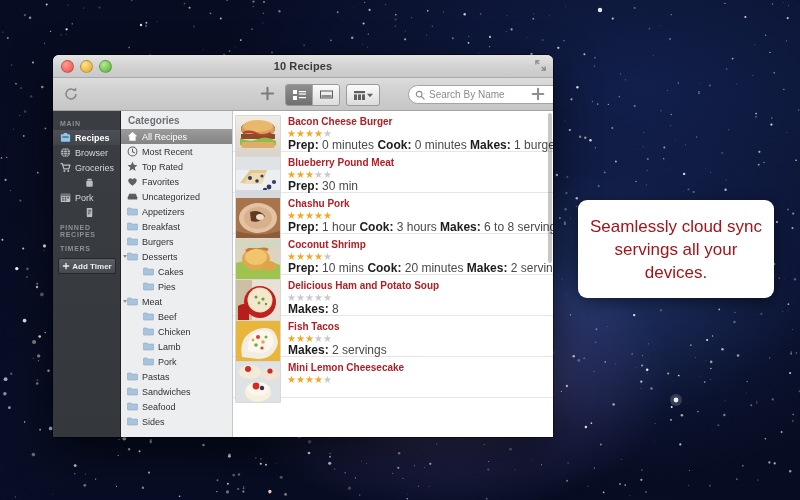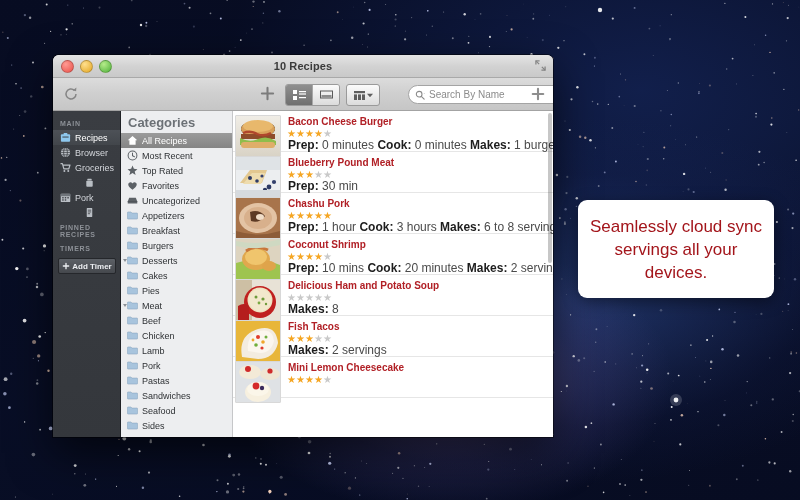--- a/index.html
+++ b/index.html
@@ -91,43 +91,43 @@
     border-right:1px solid #202226;
   }
   .sb-head{
     font-size:7px;font-weight:bold;color:#8d9197;letter-spacing:.7px;
     padding:4px 0 3px 7px;text-transform:uppercase;
   }
   .sb-item{
     display:flex;align-items:center;gap:4px;height:15px;padding-left:7px;
     font-size:9px;color:#d4d7dc;
   }
-  .sb-item.sel{background:linear-gradient(180deg,#4d5157,#42464b);color:#fff;}
+  .sb-item.sel{background:linear-gradient(180deg,#4d5157,#42464b);color:#fff;font-weight:bold;}
   .sb-item.ind{padding-left:31px;gap:44px;}
   .sb-ico{width:11px;height:11px;flex:none;display:flex;align-items:center;justify-content:center;}
   .add-timer{
     margin:3px 0 0 5px;width:56px;height:14px;border-radius:2px;
     background:linear-gradient(180deg,#5c6066,#45484d);
     border:1px solid #25272b;
     display:flex;align-items:center;justify-content:center;gap:2px;
     font-size:8px;font-weight:bold;color:#eceef1;
   }
 
   
   .cats{
     width:112px;background:#edeef0;flex:none;border-right:1px solid #c6c7c9;
     padding-top:3px;box-sizing:border-box;overflow:hidden;
   }
-  .cats-head{font-size:13px;font-weight:bold;color:#6c7176;padding:1px 0 3px 7px;}
+  .cats-head{font-size:10px;font-weight:bold;color:#6c7176;padding:1px 0 3px 7px;}
   .cat{
     display:flex;align-items:center;gap:4px;height:15px;padding-left:6px;
     font-size:9px;color:#2e3134;position:relative;
   }
   .cat.sel{background:linear-gradient(180deg,#9b9b9b,#848484);color:#fff;}
-  .cat.l1{padding-left:6px;}
+  .cat.l1{padding-left:22px;}
   .cat .tw{position:absolute;left:2px;top:5px;width:0;height:0;
     border-left:3.5px solid #8b9096;border-top:2.6px solid transparent;border-bottom:2.6px solid transparent;}
   .cat .tw.open{border-left:2.6px solid transparent;border-right:2.6px solid transparent;
     border-top:3.5px solid #8b9096;border-bottom:none;left:2px;top:6px;}
   .c-ico{width:11px;height:11px;flex:none;display:flex;align-items:center;justify-content:center;}
 
   
   .list{flex:1;background:#fff;overflow:hidden;position:relative;}
   .row{
     display:flex;gap:7px;padding:4px 6px 4px 2px;height:41px;box-sizing:border-box;

